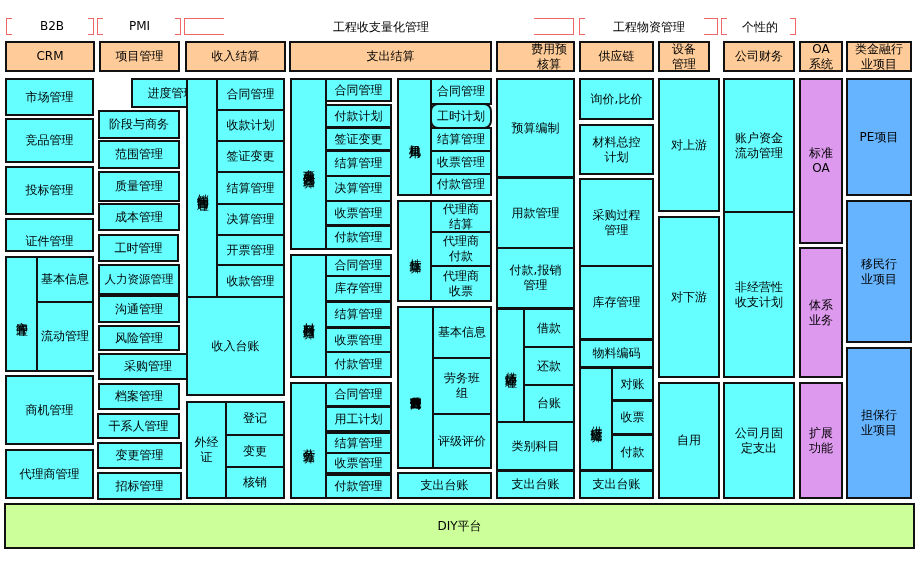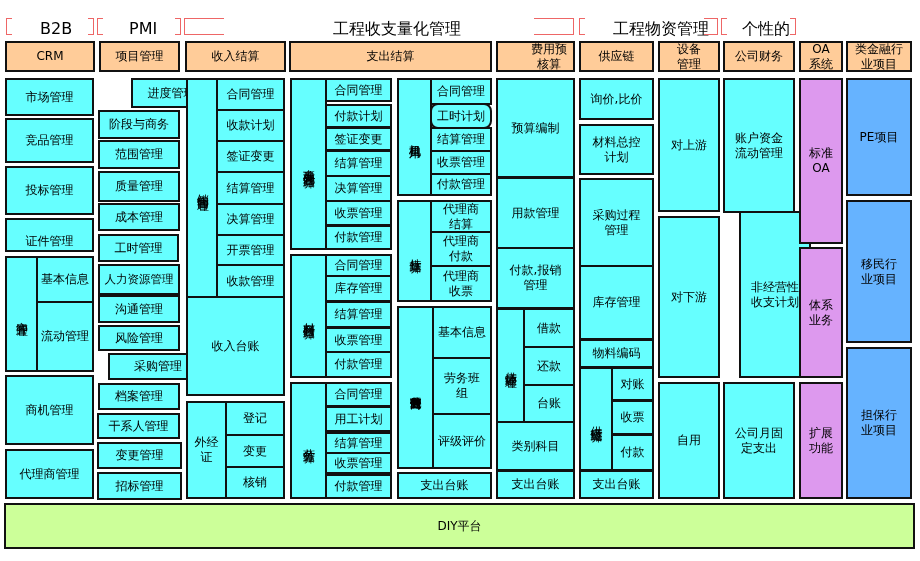--- a/index.html
+++ b/index.html
@@ -7,21 +7,21 @@
          font-family:"DejaVu Sans","Liberation Sans",sans-serif; font-size:12px; color:#000; }
   .box { position:absolute; box-sizing:border-box; border:2px solid #111;
          display:flex; align-items:center; justify-content:center; text-align:center;
          line-height:1.25; padding:1px; }
   .cy { background:#66ffff; }
   .hd { background:#ffcc99; border-width:2px; }
   .pk { background:#dd99ee; }
   .bl { background:#66b3ff; }
   .gr { background:#ccff99; }
   .vt { writing-mode:vertical-rl; text-orientation:upright; letter-spacing:1px; }
-  .grp { position:absolute; font-size:16px; }
+  .grp { position:absolute; font-size:12px; }
   .brk { position:absolute; border:1.5px solid #e66; box-sizing:border-box; }
   .brk-l { border-right:none; }
   .brk-r { border-left:none; }
 </style>
 </head>
 <body>
 
 <div class="brk brk-l" style="left:6px;top:18px;width:6px;height:17px;"></div>
 <div class="grp" style="left:40px;top:19px;">B2B</div>
 <div class="brk brk-r" style="left:88px;top:18px;width:6px;height:17px;"></div>
@@ -49,21 +49,21 @@
   </div>
 <div class="box hd" style="left:289px;top:41px;width:203px;height:31px;">
     <span>支出结算</span>
   </div>
 <div class="box hd" style="left:496px;top:41px;width:79px;height:31px;padding-left:28px;">
     <span>费用预核算</span>
   </div>
 <div class="box hd" style="left:579px;top:41px;width:75px;height:31px;">
     <span>供应链</span>
   </div>
-<div class="box hd" style="left:658px;top:41px;width:62px;height:31px;">
+<div class="box hd" style="left:658px;top:41px;width:52px;height:31px;">
     <span style="width:2.3em">设备管理</span>
   </div>
 <div class="box hd" style="left:723px;top:41px;width:72px;height:31px;">
     <span>公司财务</span>
   </div>
 <div class="box hd" style="left:799px;top:41px;width:44px;height:31px;">
     <span style="width:2.3em">OA系统</span>
   </div>
 <div class="box hd" style="left:846px;top:41px;width:66px;height:31px;">
     <span style="width:4.2em">类金融行业项目</span>
@@ -117,21 +117,21 @@
   </div>
 <div class="box cy" style="left:98px;top:264px;width:82px;height:31px;font-size:11.5px;">
     <span>人力资源管理</span>
   </div>
 <div class="box cy" style="left:98px;top:295px;width:82px;height:28px;">
     <span>沟通管理</span>
   </div>
 <div class="box cy" style="left:98px;top:325px;width:82px;height:26px;">
     <span>风险管理</span>
   </div>
-<div class="box cy" style="left:98px;top:353px;width:100px;height:27px;margin-left:10px;">
+<div class="box cy" style="left:98px;top:353px;width:100px;height:27px;">
     <span>采购管理</span>
   </div>
 <div class="box cy" style="left:98px;top:383px;width:82px;height:27px;">
     <span>档案管理</span>
   </div>
 <div class="box cy" style="left:97px;top:413px;width:83px;height:26px;">
     <span>干系人管理</span>
   </div>
 <div class="box cy" style="left:97px;top:442px;width:85px;height:27px;">
     <span>变更管理</span>
@@ -356,21 +356,21 @@
 <div class="box cy" style="left:658px;top:216px;width:62px;height:162px;">
     <span>对下游</span>
   </div>
 <div class="box cy" style="left:658px;top:382px;width:62px;height:117px;">
     <span>自用</span>
   </div>
 
 <div class="box cy" style="left:723px;top:78px;width:72px;height:135px;">
     <span style="width:4.2em">账户资金流动管理</span>
   </div>
-<div class="box cy" style="left:723px;top:211px;width:72px;height:167px;margin-left:16px;">
+<div class="box cy" style="left:723px;top:211px;width:72px;height:167px;">
     <span style="width:4.2em">非经营性收支计划</span>
   </div>
 <div class="box cy" style="left:723px;top:382px;width:72px;height:117px;">
     <span style="width:4.2em">公司月固定支出</span>
   </div>
 
 <div class="box pk" style="left:799px;top:78px;width:44px;height:166px;">
     <span style="width:2.2em">标准OA</span>
   </div>
 <div class="box pk" style="left:799px;top:247px;width:44px;height:131px;">

